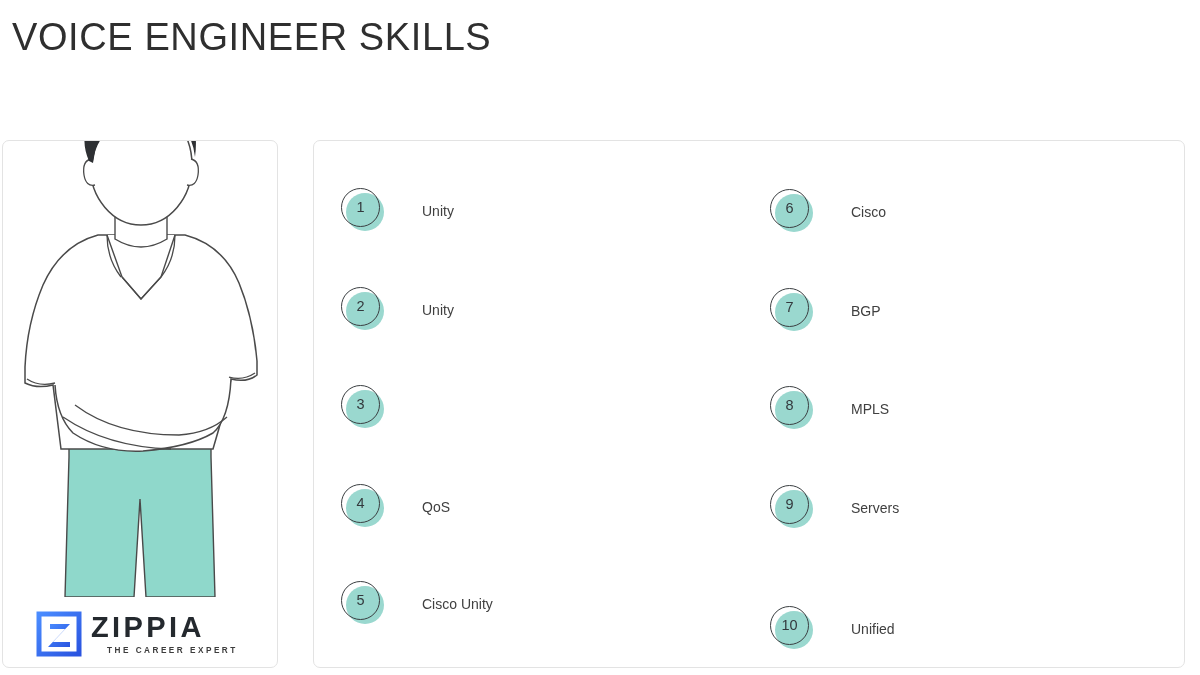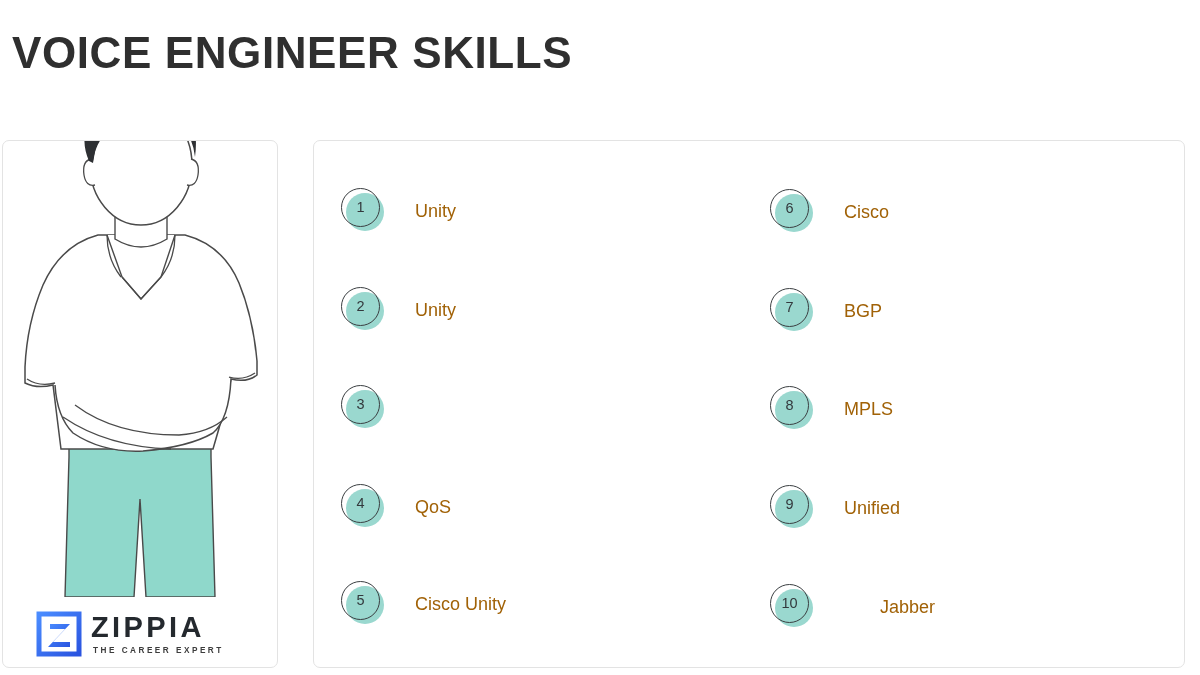--- a/index.html
+++ b/index.html
@@ -16,23 +16,23 @@
     position: relative;
     width: 1200px;
     height: 675px;
     background: #ffffff;
   }
 
   
   #page-title {
     position: absolute;
     left: 12px;
-    top: 28px;
-    font-size: 44px;
-    font-weight: bold;
+    top: 16px;
+    font-size: 38px;
+    font-weight: normal;
     letter-spacing: 0.6px;
     color: #2f2f2f;
     font-family: "Liberation Sans", sans-serif;
     white-space: nowrap;
   }
 
   
   .panel {
     position: absolute;
     background: #ffffff;
@@ -81,21 +81,21 @@
     letter-spacing: 3.4px;
     color: #24292e;
     line-height: 1;
     font-family: "Liberation Sans", sans-serif;
   }
   #zippia-tagline {
     font-size: 8.2px;
     letter-spacing: 2.5px;
     color: #3c3c3c;
     margin-top: 4px;
-    margin-left: 2px;
+    margin-left: 16px;
     font-family: "Liberation Sans", sans-serif;
     font-weight: bold;
   }
 
   
   .skill-column {
     position: absolute;
     top: 0;
     width: 436px;
     height: 528px;
@@ -115,21 +115,21 @@
   .skill-item.r1 { top: 46px; }
   .skill-item.r2 { top: 145px; }
   .skill-item.r3 { top: 243px; }
   .skill-item.r4 { top: 342px; }
   .skill-item.r5 { top: 439px; }
 
   #skill-column-right .skill-item.r1 { top: 47px; }
   #skill-column-right .skill-item.r2 { top: 146px; }
   #skill-column-right .skill-item.r3 { top: 244px; }
   #skill-column-right .skill-item.r4 { top: 343px; }
-  #skill-column-right .skill-item.r5 { top: 442px; gap: 36px; }
+  #skill-column-right .skill-item.r5 { top: 464px; }
 
   
   .skill-badge {
     position: relative;
     width: 46px;
     height: 46px;
     flex: 0 0 46px;
   }
   .skill-badge .disc {
     position: absolute;
@@ -159,23 +159,23 @@
     display: flex;
     align-items: center;
     justify-content: center;
     font-size: 14.5px;
     color: #33393d;
     font-family: "Liberation Sans", sans-serif;
     line-height: 1;
   }
 
   .skill-label {
-    margin-left: 28px;
-    font-size: 18px;
-    color: #a16207;
+    margin-left: 35px;
+    font-size: 14px;
+    color: #404040;
     font-family: "Liberation Sans", sans-serif;
     white-space: nowrap;
   }
 </style>
 </head>
 <body>
 
 <div id="canvas">
 
   <div id="page-title">VOICE ENGINEER SKILLS</div>
@@ -306,27 +306,27 @@
         </div>
         <div class="skill-label">MPLS</div>
       </div>
 
       <div class="skill-item r4">
         <div class="skill-badge">
           <div class="disc"></div>
           <div class="ring"></div>
           <div class="num">9</div>
         </div>
+        <div class="skill-label">Servers</div>
+      </div>
+
+      <div class="skill-item r5">
+        <div class="skill-badge">
+          <div class="disc"></div>
+          <div class="ring"></div>
+          <div class="num">10</div>
+        </div>
         <div class="skill-label">Unified</div>
-      </div>
-
-      <div class="skill-item r5">
-        <div class="skill-badge">
-          <div class="disc"></div>
-          <div class="ring"></div>
-          <div class="num">10</div>
-        </div>
-        <div class="skill-label">Jabber</div>
       </div>
     </div>
   </div>
 
 </div>
 
 </body></html>

